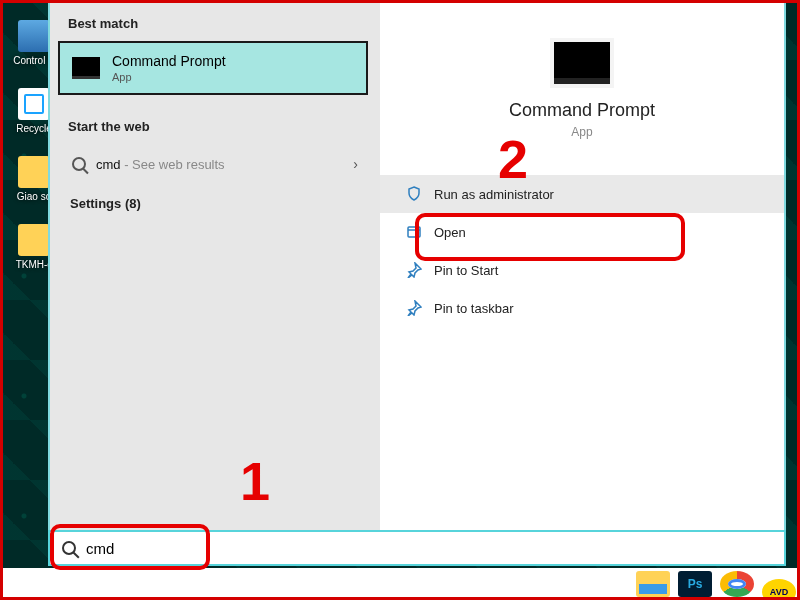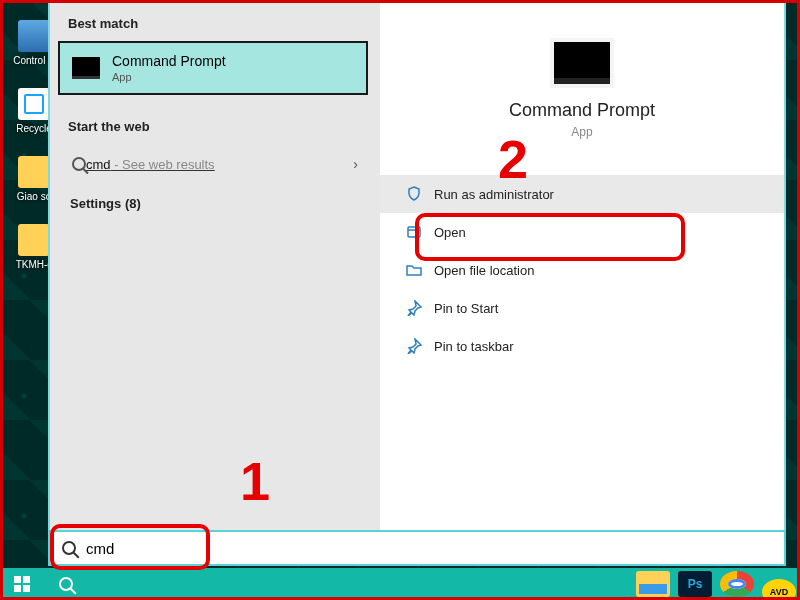--- a/index.html
+++ b/index.html
@@ -44,21 +44,21 @@
     background:#a6e6e1; border:2px solid #1a1a1a;
   }
   .bm-icon { width:28px; height:22px; background:#000; margin-right:12px; box-shadow: inset 0 -3px 0 #333; }
   .bm-text .title { font-size:14px; color:#000; }
   .bm-text .subtitle { font-size:11px; color:#555; margin-top:2px; }
 
   .web-row {
     margin:2px 14px; padding:10px 8px; display:flex; align-items:center; font-size:13px; color:#333;
     justify-content:space-between; cursor:pointer;
   }
-  .web-row .left { display:flex; text-decoration:underline;}
+  .web-row .left { display:flex; gap:10px;}
   .web-row .left .term{ color:#111;}
   .web-row .left .hint{ color:#888;}
   .chevron{ font-size:14px; color:#555; }
   .search-glyph{ width:14px; height:14px; border:2px solid #555; border-radius:50%; position:relative;}
   .search-glyph::after{content:""; position:absolute; width:7px; height:2px; background:#555; bottom:-3px; right:-5px; transform:rotate(45deg);}
 
   .settings-row { margin:6px 18px; padding:8px 2px; font-size:13px; font-weight:600; color:#222; display:flex; align-items:center; justify-content:space-between; }
 
   
   .preview-icon { width:56px; height:42px; background:#000; margin:40px auto 16px; box-shadow:0 0 0 4px #f4f4f4, inset 0 -6px 0 #222; }
@@ -76,21 +76,21 @@
   
   .search-box {
     position:absolute; left:48px; right:14px; top:530px; height:36px;
     background:#fff; border:2px solid #57d4db; display:flex; align-items:center; padding:0 12px; z-index:6;
   }
   .search-box .sglyph{ width:14px; height:14px; border:2px solid #333; border-radius:50%; position:relative; margin-right:10px;}
   .search-box .sglyph::after{content:""; position:absolute; width:8px; height:2px; background:#333; bottom:-3px; right:-6px; transform:rotate(45deg);}
   .search-box input { border:0; outline:0; font-size:15px; flex:1; background:transparent;}
 
   
-  .taskbar { position:absolute; left:0; right:0; bottom:0; height:32px; background:#14b8a6; display:flex; align-items:center; z-index:7;}
+  .taskbar { position:absolute; left:0; right:0; bottom:0; height:32px; background:#ffffff; display:flex; align-items:center; z-index:7;}
   .tb-btn { width:44px; height:36px; display:flex; align-items:center; justify-content:center; color:#fff; cursor:pointer;}
   .tb-btn.start svg{ width:16px; height:16px;}
   .tb-btn.search-btn .sg{ width:14px; height:14px; border:2px solid #fff; border-radius:50%; position:relative;}
   .tb-btn.search-btn .sg::after{content:"";position:absolute;width:8px;height:2px;background:#fff;bottom:-3px;right:-6px;transform:rotate(45deg);}
   .tb-spacer { flex:1;}
   .tb-app { width:34px; height:26px; margin:0 4px; border-radius:3px; }
   .explorer{ background:#ffd257; position:relative;}
   .explorer::before{content:"";position:absolute;left:3px;right:3px;bottom:3px;height:10px;background:#3a9be8;}
   .ps{ background:#001d33; color:#29abe2; display:flex;align-items:center;justify-content:center;font-weight:700;font-size:12px;}
   .chrome{ background: conic-gradient(#ea4335 0 120deg,#34a853 120deg 240deg,#fbbc05 240deg 360deg); border-radius:50%; position:relative;}
@@ -155,28 +155,20 @@
             <svg viewBox="0 0 16 16" fill="none" stroke="#2f7fbf" stroke-width="1.5">
               <rect x="2" y="3" width="12" height="10" rx="1"></rect>
               <path d="M2 6h12"></path>
             </svg>
           </span>
           <span>Open</span>
         </div>
         <div class="action-item">
           <span class="action-icon">
             <svg viewBox="0 0 16 16" fill="none" stroke="#2f7fbf" stroke-width="1.5">
-              <path d="M1 4h5l2 2h7v7H1z"></path>
-            </svg>
-          </span>
-          <span>Open file location</span>
-        </div>
-        <div class="action-item">
-          <span class="action-icon">
-            <svg viewBox="0 0 16 16" fill="none" stroke="#2f7fbf" stroke-width="1.5">
               <path d="M9 1l6 6-3 1-3 3-1 4-2-2-4 3 3-4-2-2 4-1 3-3z"></path>
             </svg>
           </span>
           <span>Pin to Start</span>
         </div>
         <div class="action-item">
           <span class="action-icon">
             <svg viewBox="0 0 16 16" fill="none" stroke="#2f7fbf" stroke-width="1.5">
               <path d="M9 1l6 6-3 1-3 3-1 4-2-2-4 3 3-4-2-2 4-1 3-3z"></path>
             </svg>

